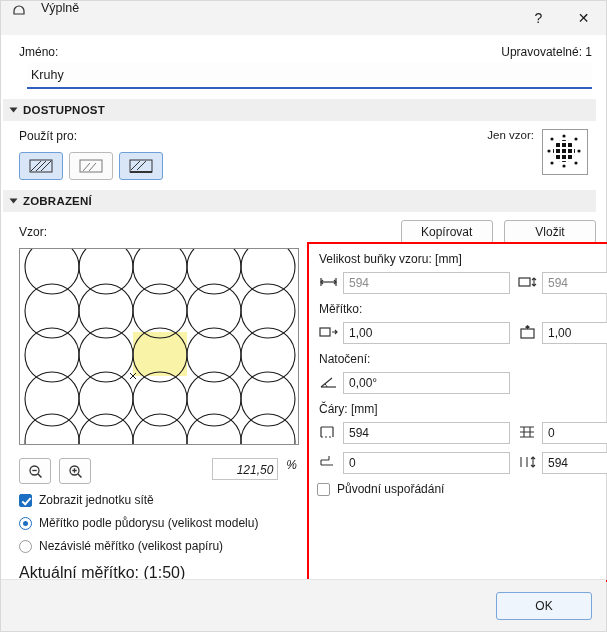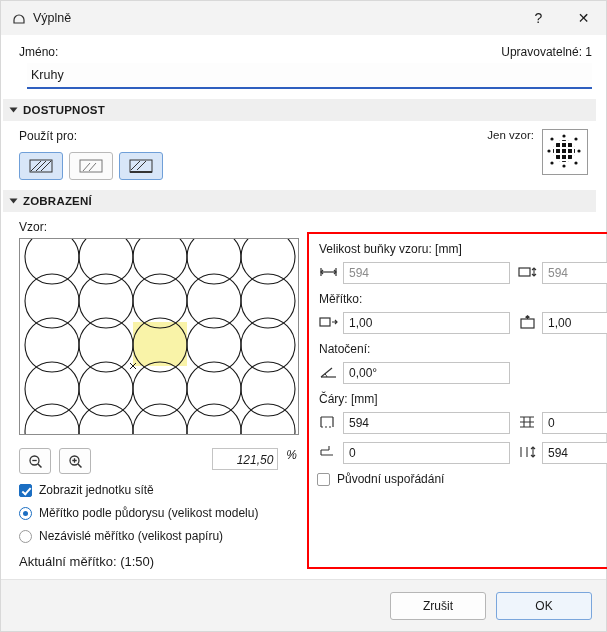--- a/index.html
+++ b/index.html
@@ -21,22 +21,23 @@
     height: 632px;
     background: #f3f3f3;
     border: 1px solid #d8d8d8;
     box-sizing: border-box;
   }
   
   .titlebar {
     height: 34px;
     background: #f3f3f3;
     display: flex;
-    align-items: center;
+    align-items: flex-start;
     position: relative;
+    gap: 8px;
   }
   .title-icon {
     margin-left: 10px;
     width: 16px;
     height: 16px;
     display: flex;
     align-items: center;
     justify-content: center;
     color: #333;
   }
@@ -252,21 +253,21 @@
   .radio.sel::after {
     content: "";
     position: absolute;
     left: 3px; top: 3px;
     width: 5px; height: 5px;
     border-radius: 50%;
     background: #1b6ec2;
   }
   .scale-note {
     margin-top: 11px;
-    font-size: 13px;
+    font-size: 16px;
   }
 
   
   .right-panel {
     flex: 1;
     border: 2px solid #ff0000;
     padding: 6px 8px 8px 8px;
     box-sizing: border-box;
     position: relative;
     margin-top: -6px;
@@ -419,20 +420,24 @@
       </div>
     </div>
 
     <div class="section-header">
       <span class="tri"></span>
       <span>ZOBRAZENÍ</span>
     </div>
 
     <div class="vzor-row">
       <span class="lab">Vzor:</span>
+      <span>
+        <button class="btn">Kopírovat</button>
+        <button class="btn" style="margin-left:8px;">Vložit</button>
+      </span>
     </div>
 
     <div class="main-area">
 
       <div class="preview-col">
         <div class="preview-box">
           <svg width="278" height="195" viewBox="0 0 278 195">
             <rect x="0" y="0" width="278" height="195" fill="#ffffff"></rect>
             <rect x="113" y="83" width="54" height="44" fill="#f9f3a8"></rect>
             <g fill="none" stroke="#1a1a1a" stroke-width="1.1">
@@ -613,16 +618,15 @@
         <div class="check-row" style="margin-top:2px;">
           <span class="cb"></span>
           <span>Původní uspořádání</span>
         </div>
 
       </div>
     </div>
   </div>
 
   <div class="footer">
-    <button class="btn">Zrušit</button>
     <button class="btn primary">OK</button>
   </div>
 </div>
 
 </body></html>

